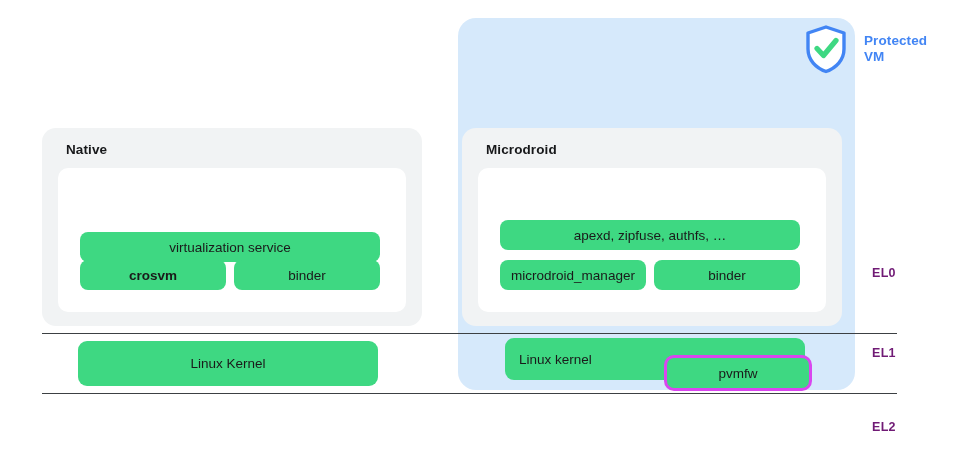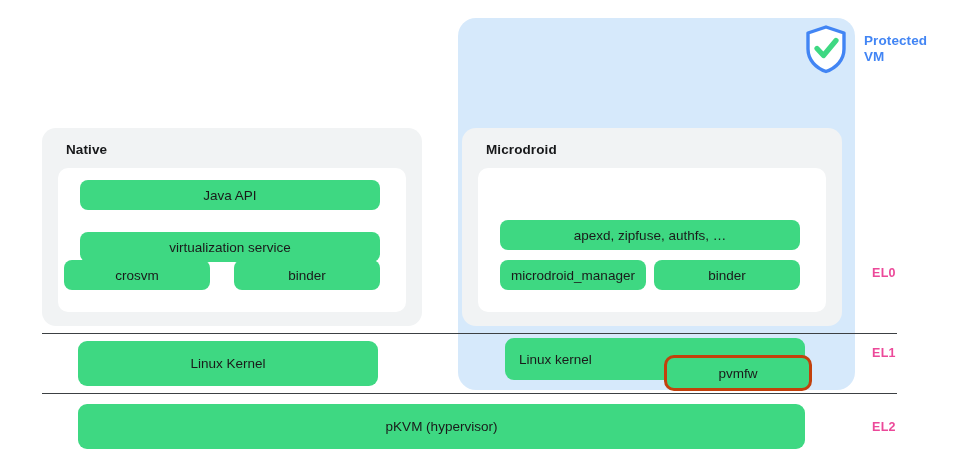--- a/index.html
+++ b/index.html
@@ -63,21 +63,21 @@
     display: flex;
     align-items: center;
     justify-content: center;
     box-sizing: border-box;
   }
   .gbox.left-text {
     justify-content: flex-start;
     padding-left: 14px;
   }
   .gbox.outlined {
-    border: 3px solid #c2410c;
+    border: 3px solid #d946ef;
     border-radius: 10px;
   }
 
   
   .app-bar {
     left: 78px; top: 71px; width: 727px; height: 50px;
     border-radius: 9px;
   }
 
   
@@ -105,21 +105,21 @@
     right: 16px;
     bottom: 14px;
     background: #ffffff;
     border-radius: 10px;
   }
 
   
   .row-box { height: 30px; }
   .android .r1 { left: 38px; width: 300px; top: 52px; }
   .android .r2 { left: 38px; width: 300px; top: 104px; }
-  .android .r3a { left: 22px; width: 146px; top: 132px; }
+  .android .r3a { left: 38px; width: 146px; top: 132px; font-weight: bold; }
   .android .r3b { left: 192px; width: 146px; top: 132px; }
 
   .microdroid .r1 { left: 38px; width: 300px; top: 52px; }
   .microdroid .r2 { left: 38px; width: 300px; top: 92px; }
   .microdroid .r3a { left: 38px; width: 146px; top: 132px; }
   .microdroid .r3b { left: 192px; width: 146px; top: 132px; }
 
   
   .divider {
     position: absolute;
@@ -130,21 +130,21 @@
   }
   .divider.d1 { top: 333px; }
   .divider.d2 { top: 393px; }
 
   
   .el-label {
     position: absolute;
     left: 872px;
     font-size: 12.5px;
     font-weight: bold;
-    color: #ec4899;
+    color: #701a75;
     letter-spacing: 0.3px;
   }
   .el-label.el0 { top: 266px; }
   .el-label.el1 { top: 346px; }
   .el-label.el2 { top: 420px; }
 
   
   .kernel-left  { left: 78px;  top: 341px; width: 300px; height: 45px; border-radius: 9px; }
   .kernel-right { left: 505px; top: 338px; width: 300px; height: 42px; border-radius: 9px; }
   .pvmfw-box    { left: 664px; top: 355px; width: 148px; height: 36px; }
@@ -165,40 +165,38 @@
       <path d="M14 24.5 L20.5 31.5 L33 16.5" fill="none" stroke="#3ed882" stroke-width="5.2" stroke-linecap="round" stroke-linejoin="round"></path>
     </svg>
   </div>
 
   <div class="pvm-label">Protected VM</div>
 
 
   <div class="os-panel android">
     <div class="os-title">Native</div>
     <div class="os-inner"></div>
-    <div class="gbox row-box r1">Java API</div>
     <div class="gbox row-box r2">virtualization service</div>
     <div class="gbox row-box r3a">crosvm</div>
     <div class="gbox row-box r3b">binder</div>
   </div>
 
   <div class="os-panel microdroid">
     <div class="os-title">Microdroid</div>
     <div class="os-inner"></div>
     <div class="gbox row-box r3a">microdroid_manager</div>
     <div class="gbox row-box r2">apexd, zipfuse, authfs, …</div>
     <div class="gbox row-box r3b">binder</div>
   </div>
 
   <div class="divider d1"></div>
   <div class="divider d2"></div>
 
   <div class="gbox kernel-left">Linux Kernel</div>
   <div class="gbox kernel-right left-text">Linux kernel</div>
   <div class="gbox outlined pvmfw-box">pvmfw</div>
 
-  <div class="gbox hyp-bar">pKVM (hypervisor)</div>
 
   <div class="el-label el0">EL0</div>
   <div class="el-label el1">EL1</div>
   <div class="el-label el2">EL2</div>
 
 </div>
 
 </body></html>

